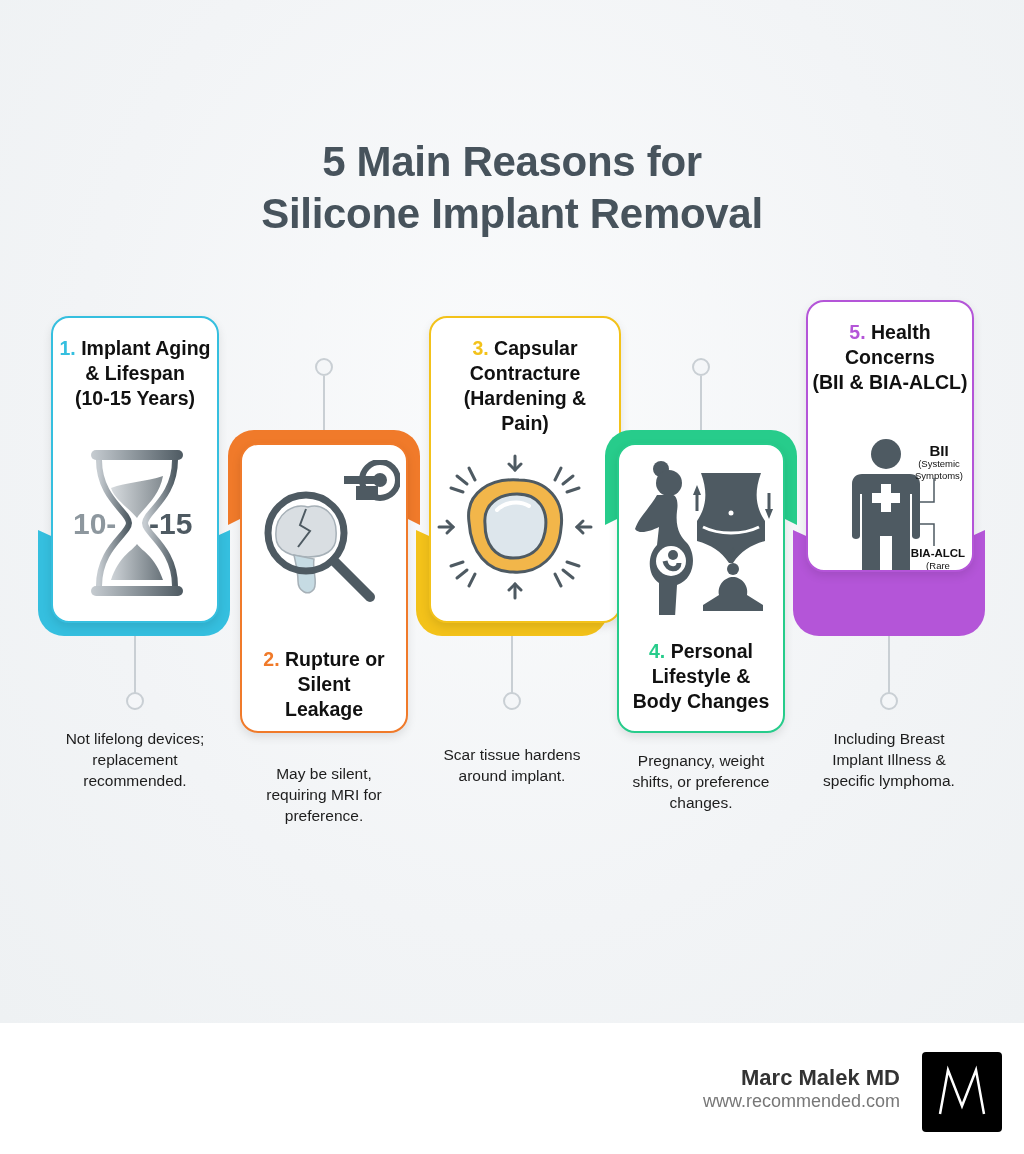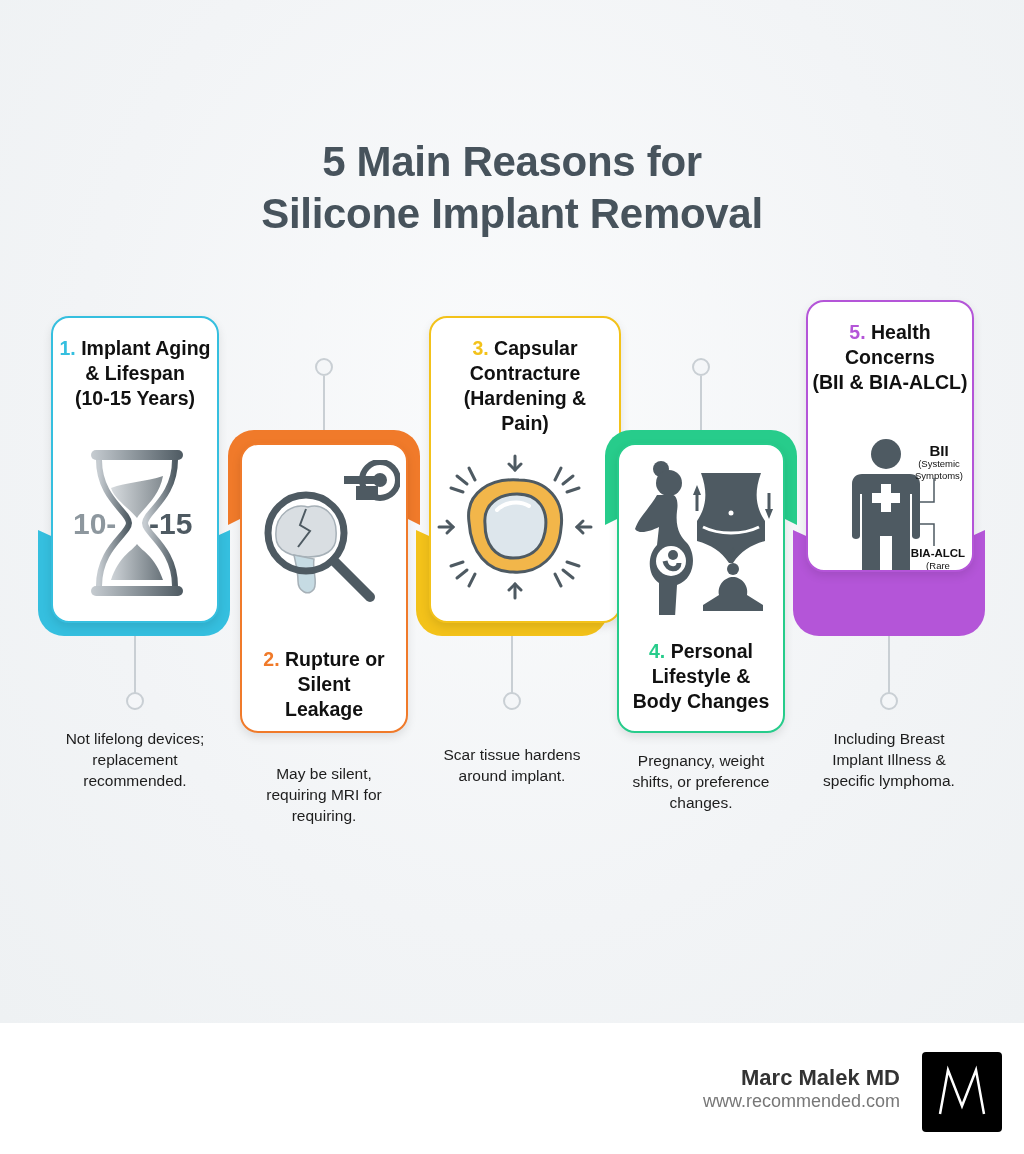--- a/index.html
+++ b/index.html
@@ -123,21 +123,21 @@
   </svg>
   <div class="card-title" style="top:202px;">
     <span class="line"><span class="num" style="color:#f07a2a">2.</span> <span>Rupture or</span></span>
     <span class="line">Silent</span>
     <span class="line">Leakage</span>
   </div>
 </div>
 <div class="desc" style="left:228px; top:750px; width:192px;margin-top:13px;">
   <div>May be silent,</div>
   <div>requiring MRI for</div>
-  <div>requiring.</div>
+  <div>preference.</div>
 </div>
 
 <div class="backing" style="left:416px; top:530px; width:192px; height:106px; background:#f3c21a; border-radius:0 0 26px 26px; clip-path:polygon(0 0, 12% 10%, 12% 0, 88% 0, 88% 10%, 100% 0, 100% 100%, 0 100%);"></div>
 <div class="card" style="left:429px; top:316px; width:192px; height:307px; border-color:#f3c21a;">
   <div class="card-title" style="top:18px;">
     <span class="line"><span class="num" style="color:#f3c21a">3.</span> <span>Capsular</span></span>
     <span class="line">Contracture</span>
     <span class="line">(Hardening &amp;</span>
     <span class="line">Pain)</span>
   </div>

